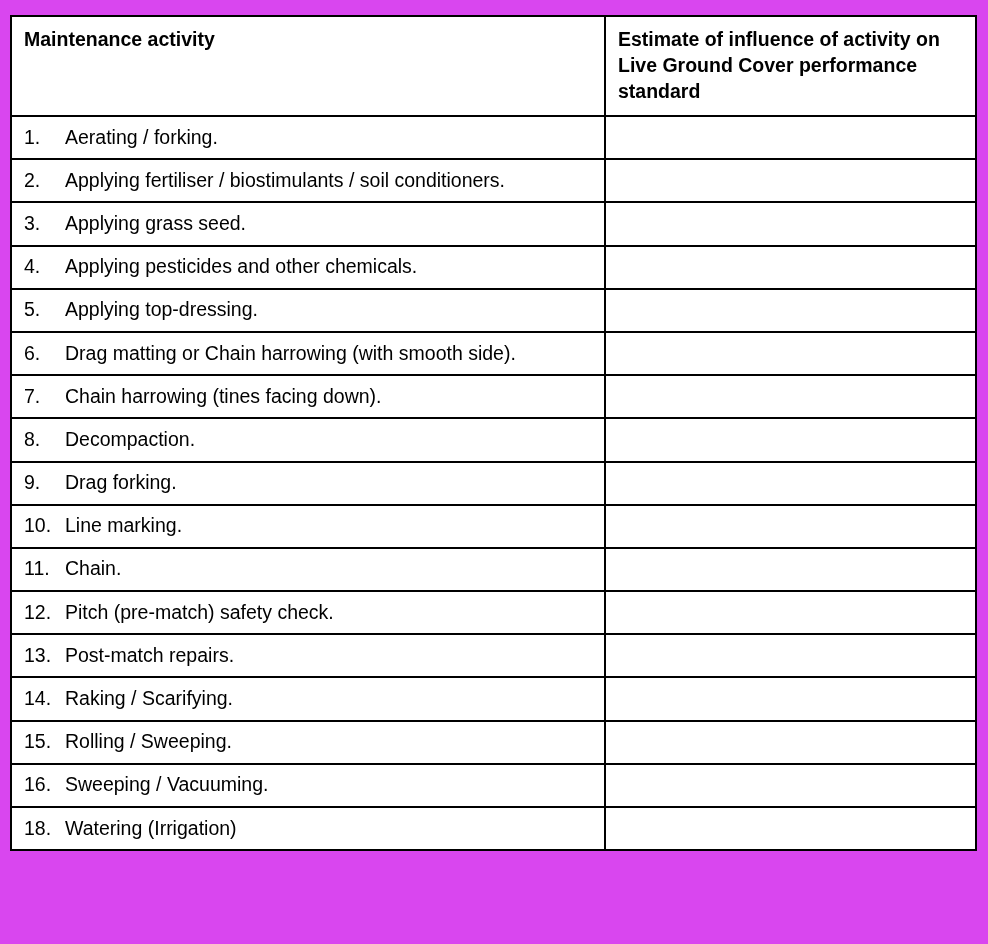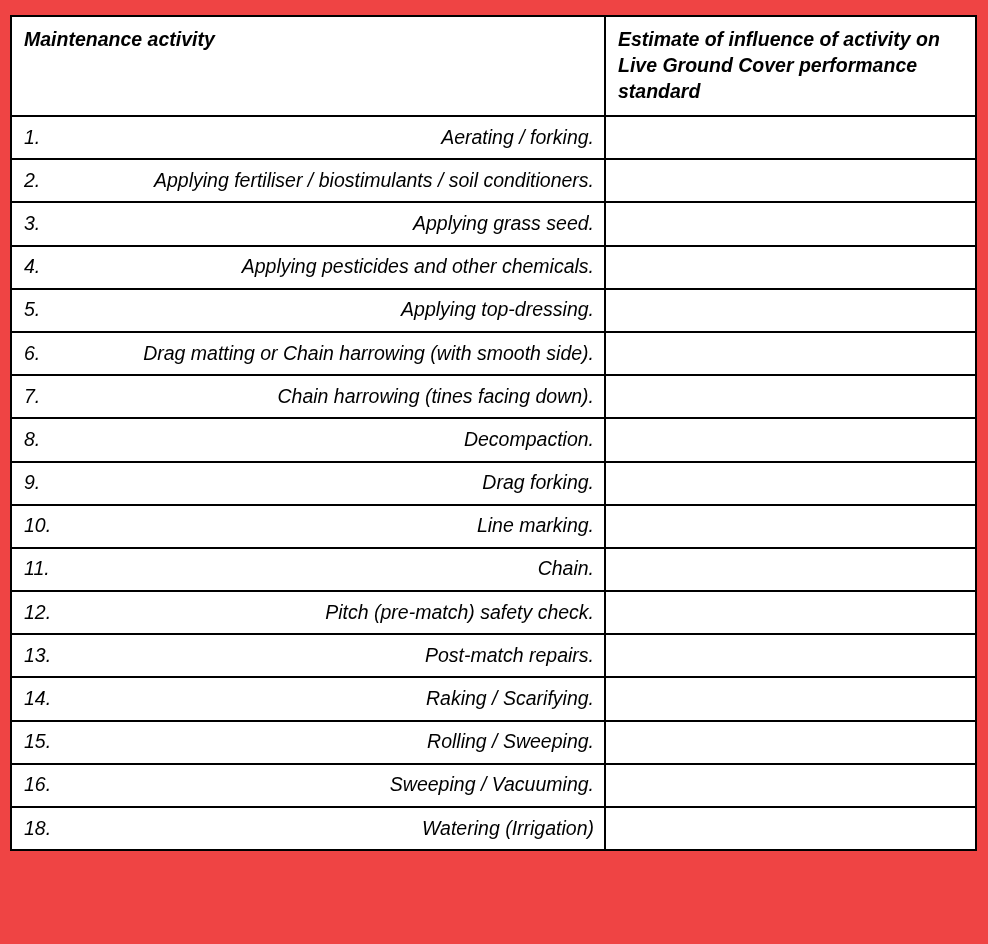--- a/index.html
+++ b/index.html
@@ -12,22 +12,21 @@
     height: 944px;
     font-family: "Liberation Sans", sans-serif;
     color: #000000;
     overflow: hidden;
   }
 
   .page {
     position: relative;
     width: 988px;
     height: 944px;
-    background: #ef4444;
-    font-style: italic;
+    background: #d946ef;
   }
 
   .table-wrap {
     position: absolute;
     left: 10px;
     top: 15px;
     width: 965px;
   }
 
   table.activity-table {
@@ -82,21 +81,21 @@
     line-height: 24px;
     white-space: nowrap;
   }
   .activity-num {
     flex: 0 0 auto;
     width: 41px;
     text-align: left;
   }
   .activity-label {
     flex: 1 1 auto;
-    text-align: right;
+    text-align: left;
   }
 </style>
 </head>
 <body>
 
 <div class="page">
   <div class="table-wrap">
     <table class="activity-table">
       <colgroup>
         <col class="col-activity">

